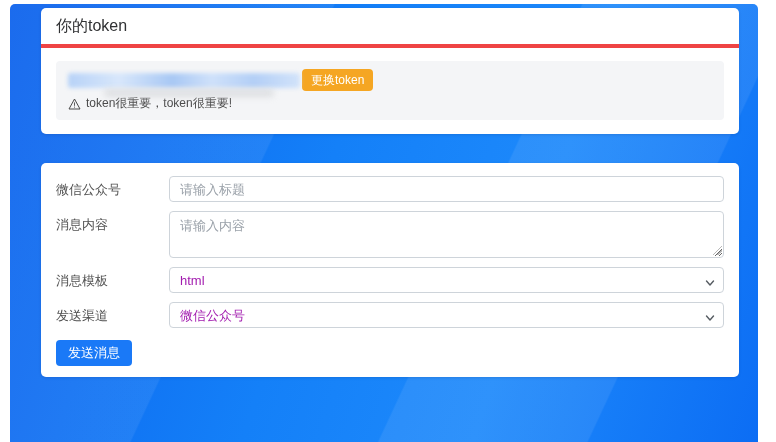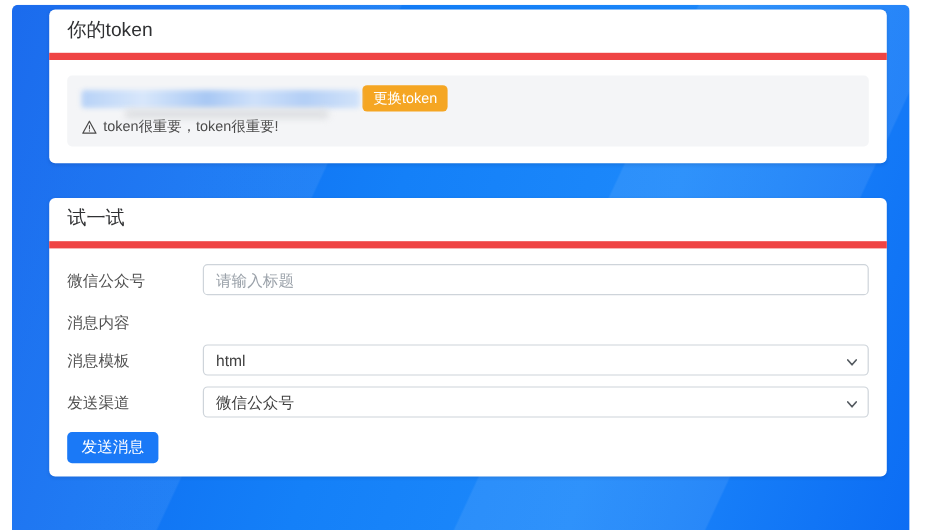--- a/index.html
+++ b/index.html
@@ -19,21 +19,21 @@
   
   .nav { height:50px; display:flex; align-items:center; padding:0 36px 0 30px; }
   .brand { color:#ffffff; font-size:25px; font-weight:bold; letter-spacing:-0.5px; }
   .menu { margin-left:auto; display:flex; align-items:center; gap:38px; }
   .menu-item { color:rgba(255,255,255,0.72); font-size:14px; cursor:pointer; white-space:nowrap; }
   .menu-item.active { color:#ffffff; font-weight:bold; }
 
   
   .card { background:#ffffff; border-radius:5px; margin:0 19px 0 31px;
     box-shadow:0 1px 3px rgba(0,30,90,0.15); }
-  .card-header { padding:8px 15px; border-bottom:6px solid #ef4444; }
+  .card-header { padding:8px 15px; border-bottom:4px solid #ef4444; }
   .card-title { font-size:16px; color:#303133; line-height:20px; }
 
   
   .token-card { margin-top:4px; }
   .token-body { padding:13px 15px 14px 15px; }
   .token-panel { position:relative; background:#f4f5f7; border-radius:4px; padding:9px 12px 8px 12px; }
   .token-row { display:flex; align-items:center; height:20px; }
   .token-blur {
     width:232px; height:15px; border-radius:3px;
     background:linear-gradient(90deg,#b7d2f7 0%,#d8e7fb 22%,#a8c8f4 45%,#cfe1fa 62%,#b3cff6 80%,#d2e3fa 100%);
@@ -55,21 +55,21 @@
 
   
   .try-card { margin-top:29px; }
   .try-body { padding:13px 15px 11px 15px; }
   .form-row { display:flex; align-items:flex-start; margin-bottom:9px; }
   .form-label { width:113px; flex:0 0 113px; font-size:13px; color:#515151; padding-top:5px; }
   .form-control-wrap { flex:1; position:relative; }
 
   .text-input, .text-area, .select-input {
     width:100%; border:1px solid #ced4da; border-radius:4px;
-    font-size:13px; color:#404040; background:#ffffff;
+    font-size:13px; color:#a21caf; background:#ffffff;
     font-family:inherit; outline:none;
   }
   .text-input { height:26px; padding:0 10px; }
   .text-area { height:47px; padding:5px 10px; resize:vertical; display:block; }
   .text-input::placeholder, .text-area::placeholder { color:#9aa1a9; }
 
   .select-input { height:26px; padding:0 26px 0 10px;
     appearance:none; -webkit-appearance:none; -moz-appearance:none; cursor:pointer; }
   .chevron { position:absolute; right:9px; top:7px; pointer-events:none; }
 
@@ -110,34 +110,35 @@
               <rect x="6.1" y="8.6" width="0.9" height="1" fill="#4a4a4a"></rect>
             </svg>
           </span>
           <span class="warning-text">token很重要，token很重要!</span>
         </div>
       </div>
     </div>
   </div>
 
   <div class="card try-card">
-    <div class="card-header">
-      <div class="card-title">试一试</div>
-    </div>
     <div class="try-body">
 
       <div class="form-row">
         <div class="form-label">微信公众号</div>
         <div class="form-control-wrap">
           <input class="text-input" type="text" placeholder="请输入标题" style="">
         </div>
       </div>
 
       <div class="form-row">
         <div class="form-label">消息内容</div>
+        <div class="form-control-wrap">
+          <textarea class="text-area" placeholder="请输入内容" style=""></textarea>
+          <div class="resize-handle"></div>
+        </div>
       </div>
 
       <div class="form-row">
         <div class="form-label">消息模板</div>
         <div class="form-control-wrap">
           <select class="select-input">
             <option>html</option>
           </select>
           <span class="chevron">
             <svg width="10" height="10" viewBox="0 0 10 10">

